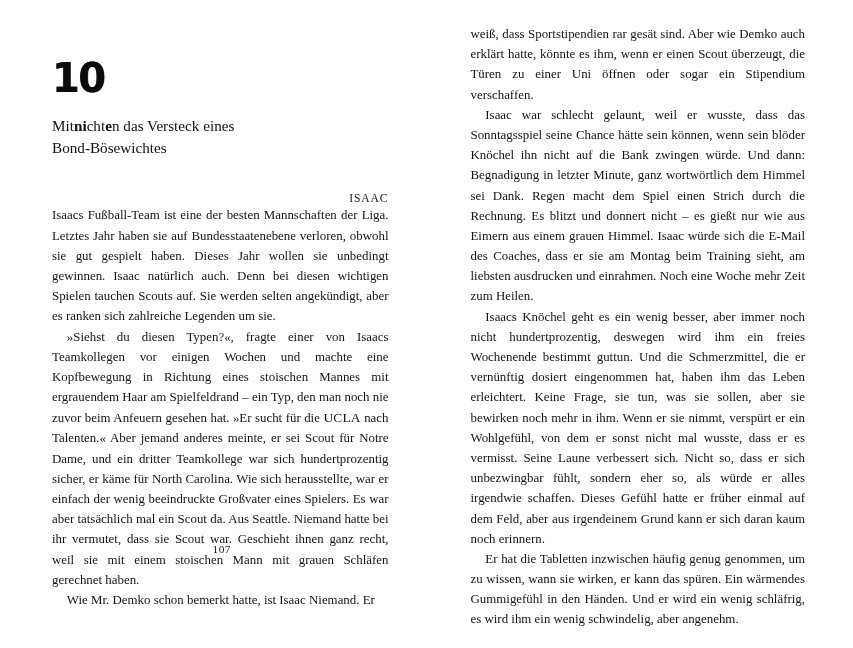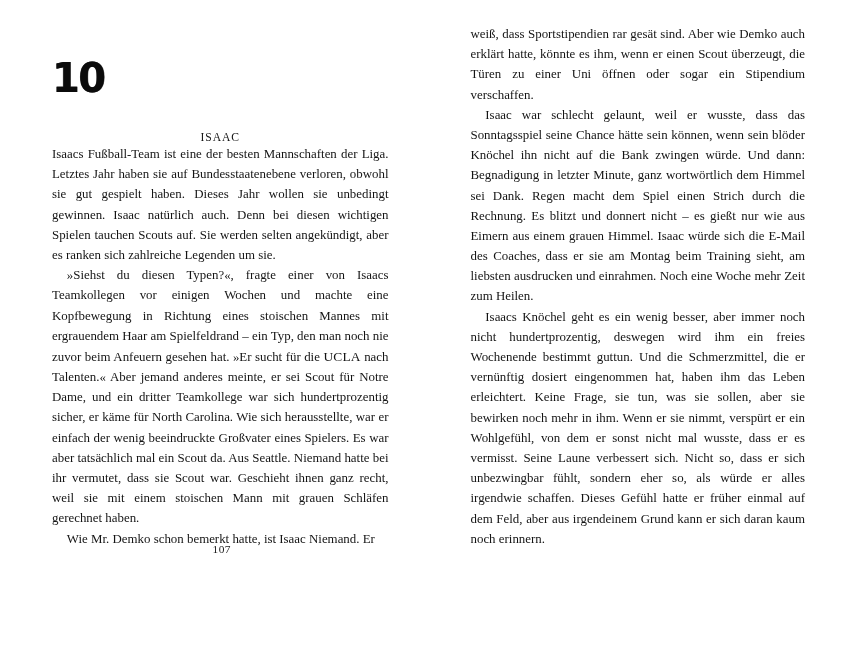--- a/index.html
+++ b/index.html
@@ -56,21 +56,21 @@
     line-height: 1.46;
     color: #101010;
   }
   .chapter-title .em { font-weight: bold; }
 
   .pov-label {
     margin-top: 33px;
     font-size: 11.6px;
     letter-spacing: 0.9px;
     color: #161616;
-    text-align: center;
+    text-align: right;
   }
 
   
   .body-text {
     font-size: 12.9px;
     line-height: 1.565;
     text-align: justify;
     text-justify: inter-word;
     color: #141414;
     hyphens: manual;
@@ -103,36 +103,41 @@
 </head>
 <body>
 
 <div class="spread">
 
   <div class="page page-left">
 
     <div class="chapter-opener">
       <div class="chapter-number">10</div>
 
+      <div class="chapter-title">
+        <span>Mit</span><span class="em">ni</span><span>cht</span><span class="em">e</span><span>n das Versteck eines</span><br>
+        <span>Bond-Bösewichtes</span>
+      </div>
     </div>
 
     <div class="pov-label">ISAAC</div>
 
     <div class="body-text">
       <p class="noindent">Isaacs Fußball-Team ist eine der besten Mannschaften der Liga. Letztes Jahr haben sie auf Bundesstaatenebene verloren, obwohl sie gut gespielt haben. Dieses Jahr wollen sie unbedingt gewinnen. Isaac natürlich auch. Denn bei diesen wichtigen Spielen tauchen Scouts auf. Sie werden selten angekündigt, aber es ranken sich zahlreiche Legenden um sie.</p>
       <p>»Siehst du diesen Typen?«, fragte einer von Isaacs Teamkollegen vor einigen Wochen und machte eine Kopfbewegung in Richtung eines stoischen Mannes mit ergrauendem Haar am Spielfeldrand – ein Typ, den man noch nie zuvor beim Anfeuern gesehen hat. »Er sucht für die <span class="sc">UCLA</span> nach Talenten.« Aber jemand anderes meinte, er sei Scout für Notre Dame, und ein dritter Teamkollege war sich hundertprozentig sicher, er käme für North Carolina. Wie sich herausstellte, war er einfach der wenig beeindruckte Großvater eines Spielers. Es war aber tatsächlich mal ein Scout da. Aus Seattle. Niemand hatte bei ihr vermutet, dass sie Scout war. Geschieht ihnen ganz recht, weil sie mit einem stoischen Mann mit grauen Schläfen gerechnet haben.</p>
       <p>Wie Mr. Demko schon bemerkt hatte, ist Isaac Niemand. Er</p>
     </div>
 
     <div class="folio">107</div>
   </div>
 
   <div class="page page-right">
 
     <div class="body-text">
       <p class="noindent">weiß, dass Sportstipendien rar gesät sind. Aber wie Demko auch erklärt hatte, könnte es ihm, wenn er einen Scout überzeugt, die Türen zu einer Uni öffnen oder sogar ein Stipendium verschaffen.</p>
       <p>Isaac war schlecht gelaunt, weil er wusste, dass das Sonntagsspiel seine Chance hätte sein können, wenn sein blöder Knöchel ihn nicht auf die Bank zwingen würde. Und dann: Begnadigung in letzter Minute, ganz wortwörtlich dem Himmel sei Dank. Regen macht dem Spiel einen Strich durch die Rechnung. Es blitzt und donnert nicht – es gießt nur wie aus Eimern aus einem grauen Himmel. Isaac würde sich die E-Mail des Coaches, dass er sie am Montag beim Training sieht, am liebsten ausdrucken und einrahmen. Noch eine Woche mehr Zeit zum Heilen.</p>
       <p>Isaacs Knöchel geht es ein wenig besser, aber immer noch nicht hundertprozentig, deswegen wird ihm ein freies Wochenende bestimmt guttun. Und die Schmerzmittel, die er vernünftig dosiert eingenommen hat, haben ihm das Leben erleichtert. Keine Frage, sie tun, was sie sollen, aber sie bewirken noch mehr in ihm. Wenn er sie nimmt, verspürt er ein Wohlgefühl, von dem er sonst nicht mal wusste, dass er es vermisst. Seine Laune verbessert sich. Nicht so, dass er sich unbezwingbar fühlt, sondern eher so, als würde er alles irgendwie schaffen. Dieses Gefühl hatte er früher einmal auf dem Feld, aber aus irgendeinem Grund kann er sich daran kaum noch erinnern.</p>
+      <p>Er hat die Tabletten inzwischen häufig genug genommen, um zu wissen, wann sie wirken, er kann das spüren. Ein wärmendes Gummigefühl in den Händen. Und er wird ein wenig schläfrig, es wird ihm ein wenig schwindelig, aber angenehm.</p>
     </div>
 
   </div>
 
 </div>
 
 </body></html>

